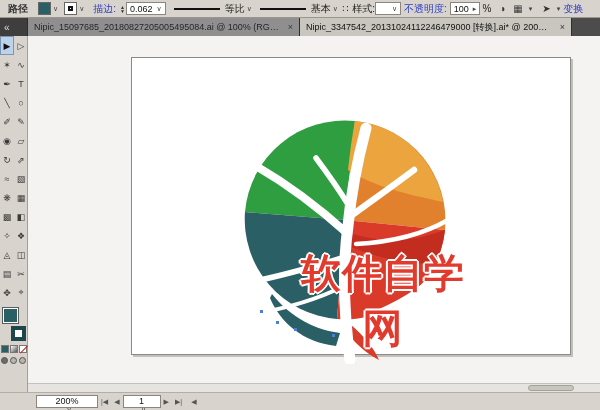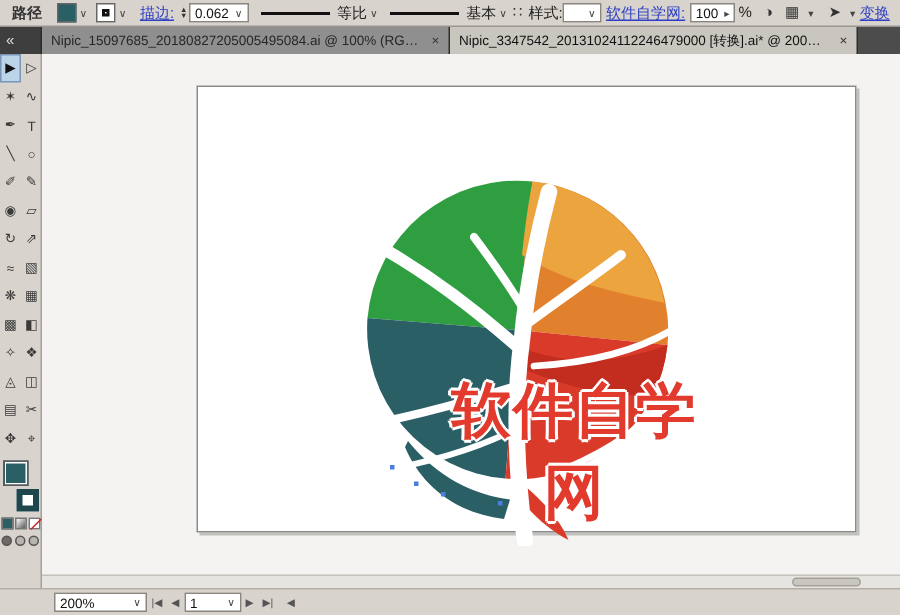--- a/index.html
+++ b/index.html
@@ -11,21 +11,21 @@
   .control-bar { position:absolute; left:0; top:0; width:600px; height:18px;
     background:#d8d4cd; border-bottom:1px solid #9a968f;
     display:flex; align-items:center; font-size:10px; color:#222; white-space:nowrap; }
   .control-bar > * { flex:0 0 auto; }
   .ctx-label { margin:0 10px 0 8px; font-weight:bold; color:#333; }
   .swatch-btn { display:flex; align-items:center; margin-right:6px; }
   .swatch { width:13px; height:13px; border:1px solid #666; }
   .fill-swatch { background:#2b5f66; }
   .stroke-swatch { background:#fff; box-shadow:inset 0 0 0 3px #fff, inset 0 0 0 5px #111; }
   .dd-arrow { font-size:7px; color:#444; margin-left:2px; }
-  .blue-link { color:#2e3fc4; text-decoration:underline; margin:0 3px; }
+  .blue-link { color:#2e3fc4; margin:0 3px; }
   .stepper { display:inline-flex; flex-direction:column; line-height:4px; font-size:5px;
     color:#333; margin:0 1px; }
   .field { background:#fff; border:1px solid #8a867f; height:13px; display:inline-flex;
     align-items:center; padding:0 3px; font-size:9px; color:#111; }
   .field .dd-arrow { margin-left:4px; }
   .line-preview { width:46px; height:2px; background:#111; margin:0 5px 0 8px; }
   .opt-icon { font-size:10px; color:#333; margin:0 4px; }
   .pct { margin:0 4px 0 2px; }
   .sep-space { width:6px; }
 
@@ -83,21 +83,21 @@
   
   .hscroll { position:absolute; left:28px; top:383px; width:572px; height:9px;
     background:#e6e4e0; border-top:1px solid #c5c2bc; }
   .hthumb { position:absolute; left:500px; top:1px; width:46px; height:6px;
     background:#c9c6c0; border:1px solid #a5a19a; border-radius:3px; }
 
   
   .status-bar { position:absolute; left:0; top:392px; width:600px; height:18px;
     background:#d8d4cd; border-top:1px solid #b3afa8; display:flex; align-items:center;
     font-size:9px; color:#222; }
-  .status-bar .field { height:13px; }
+  .status-bar .field { height:13px;flex-direction:column; }
   .zoom-field { margin-left:36px; width:62px; justify-content:space-between; }
   .nav-glyph { font-size:7px; color:#555; margin:0 3px; }
   .board-field { width:38px; justify-content:space-between; }
   .history-field { width:118px; margin-left:8px; justify-content:center; gap:6px; }
   .collapse-glyph { font-size:7px; color:#555; margin-left:6px; }
 </style>
 </head>
 <body>
 
 <div class="app">
@@ -126,21 +126,21 @@
     <span class="dd-arrow">∨</span>
     <span class="line-preview"></span>
     <span>基本</span>
     <span class="dd-arrow">∨</span>
     <span class="opt-icon">∷</span>
     <span>样式:</span>
     <span class="field" style="width:26px">
       <span style="flex:1"></span>
       <span class="dd-arrow">∨</span>
     </span>
-    <span class="blue-link">软件自学网:</span>
+    <span class="blue-link">不透明度:</span>
     <span class="field">
       <span>100</span>
       <span class="dd-arrow">▸</span>
     </span>
     <span class="pct">%</span>
     <span class="opt-icon">◑</span>
     <span class="opt-icon">▦</span>
     <span class="dd-arrow">▾</span>
     <span class="sep-space"></span>
     <span class="opt-icon">➤</span>

